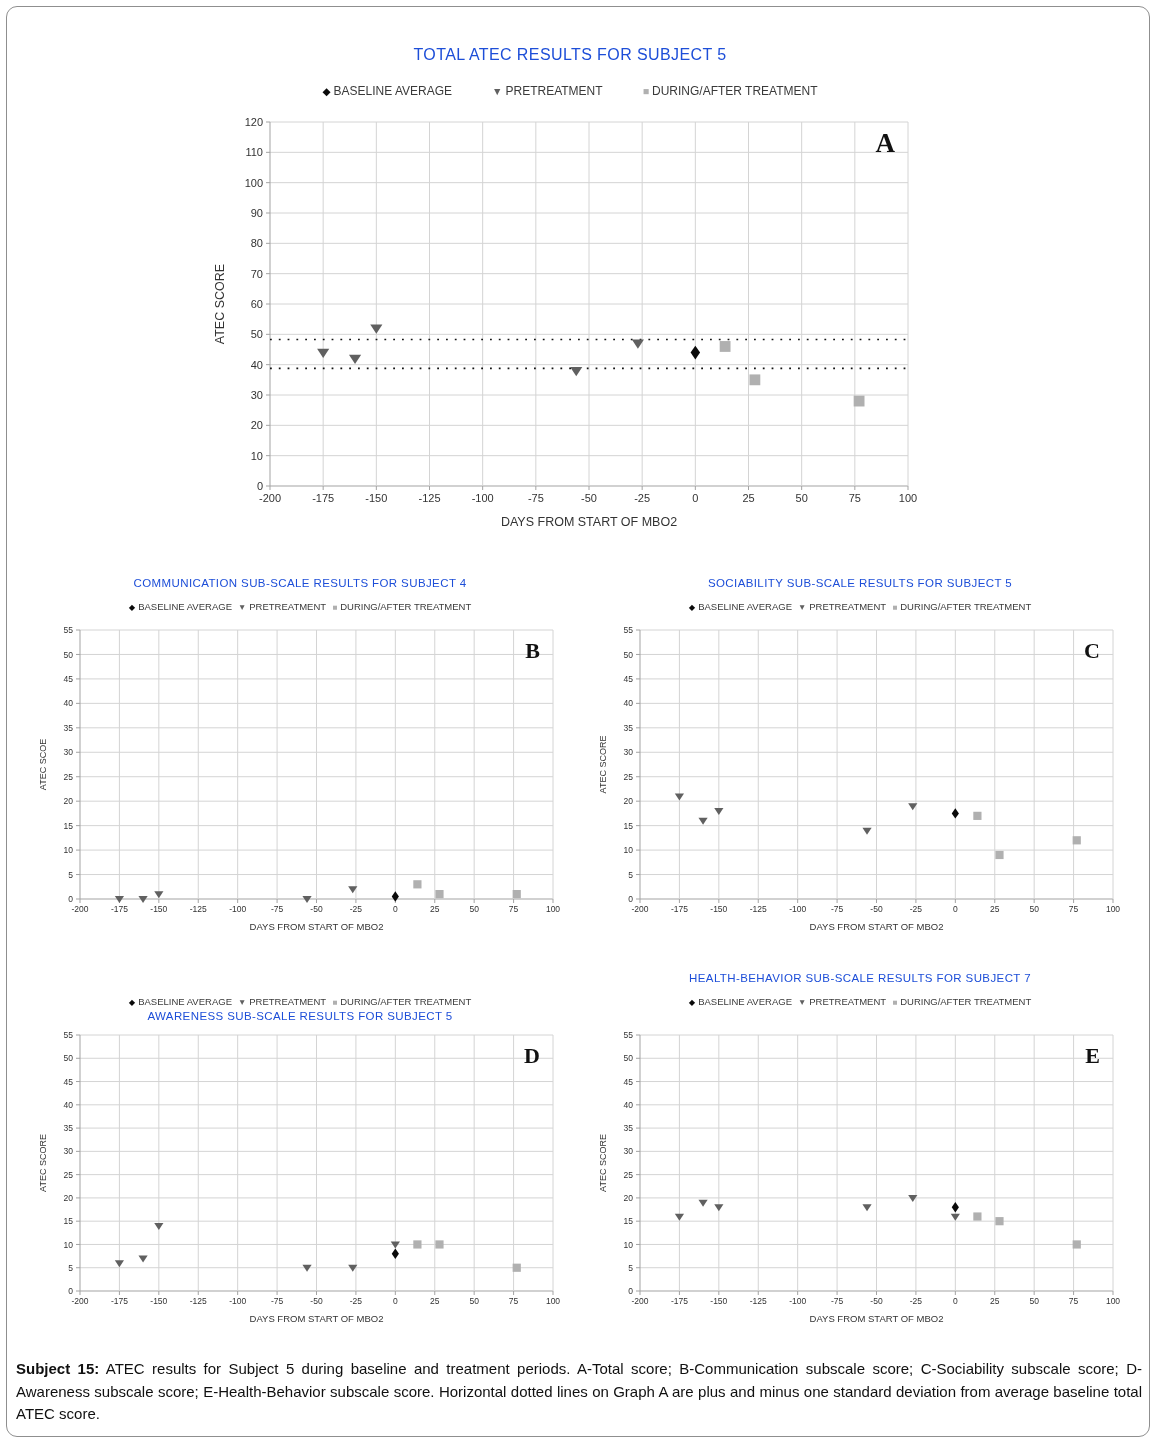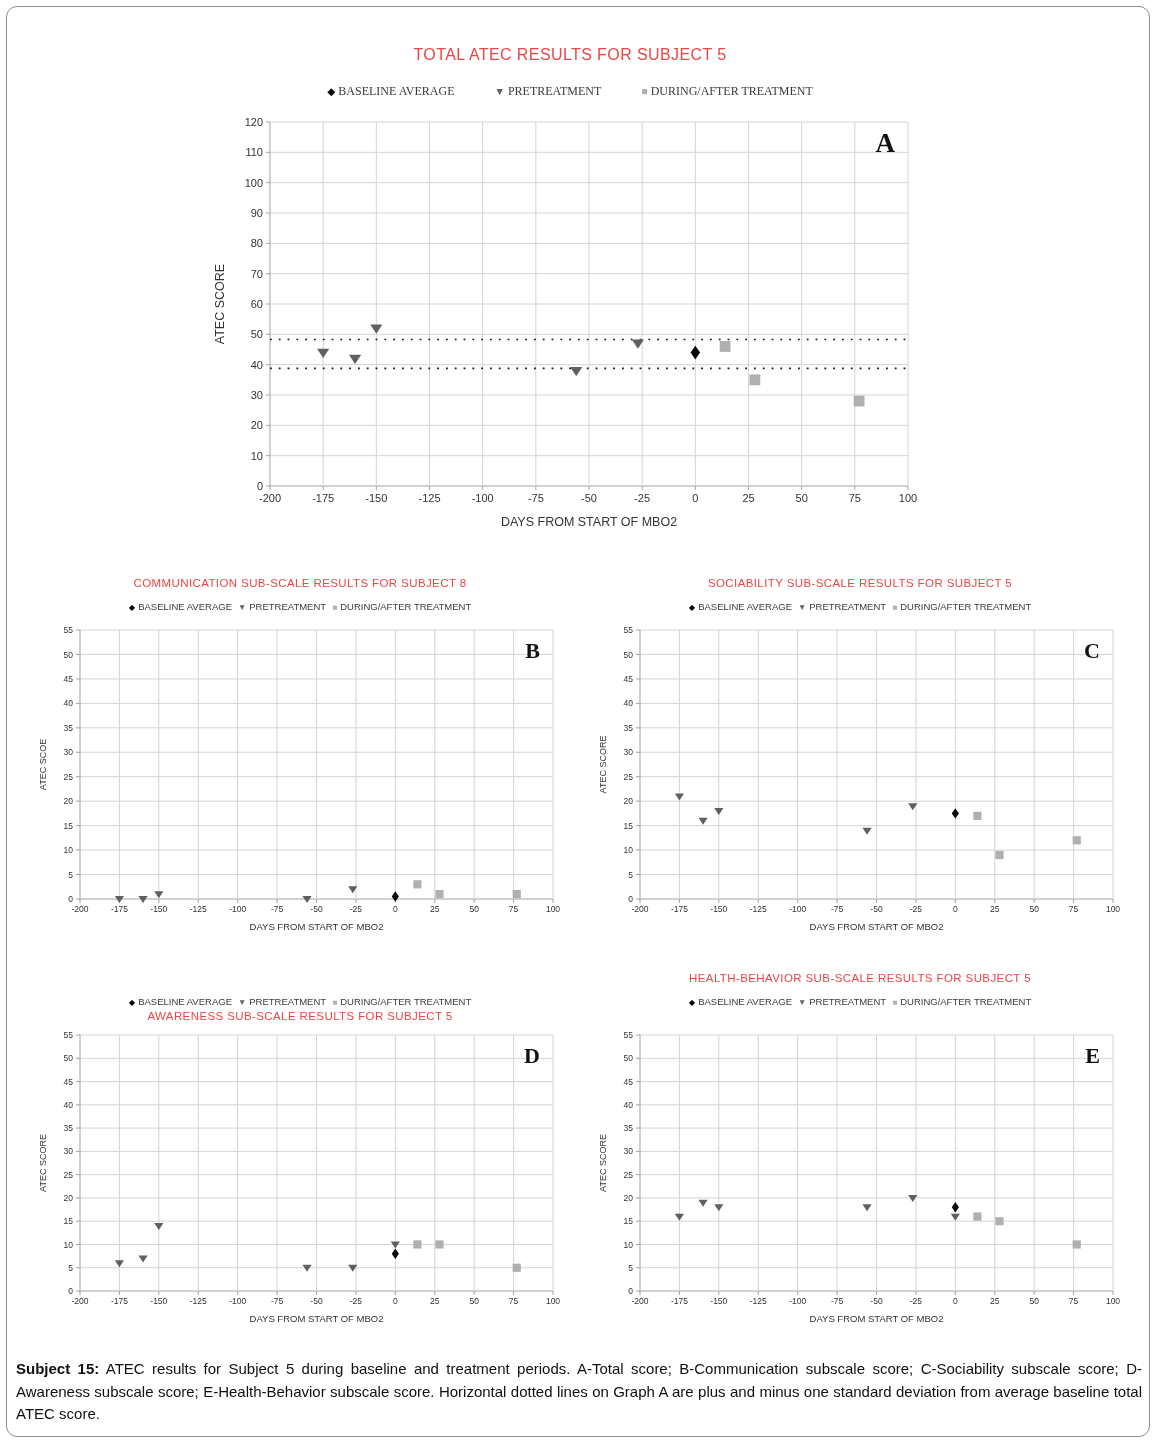--- a/index.html
+++ b/index.html
@@ -5,29 +5,29 @@
   html,body{margin:0;padding:0;}
   body{
     width:1157px;height:1443px;position:relative;background:#ffffff;
     font-family:"Liberation Sans",sans-serif;overflow:hidden;
   }
   .frame{
     position:absolute;left:6px;top:6px;width:1142px;height:1429px;
     border:1.6px solid #8f8f8f;border-radius:11px;pointer-events:none;
   }
   .ctitle{
-    position:absolute;text-align:center;color:#ef4444;letter-spacing:.4px;
+    position:absolute;text-align:center;color:#1d4ed8;letter-spacing:.4px;
     white-space:nowrap;
   }
   .legend{
     position:absolute;text-align:center;color:#3a3a3a;white-space:nowrap;
   }
   .li{display:inline-block;}
   .legend .li{margin:0 3px;}
-  .legend.big .li{margin:0 20px;font-family:Liberation Serif, serif;}
+  .legend.big .li{margin:0 20px;}
   .mk{font-size:88%;margin-right:3px;}
   .mk-b{color:#0a0a0a;}
   .mk-p{color:#606060;}
   .mk-d{color:#b0b0b0;}
   .svghost{position:absolute;}
   .caption{
     position:absolute;left:16px;top:1358px;width:1126px;
     font-size:15px;line-height:1.5;color:#101010;text-align:justify;
   }
   .cap-label{font-weight:bold;}
@@ -129,21 +129,21 @@
       <rect x="569.468" y="266.42133333333334" width="10.824" height="10.824" fill="#b0b0b0"></rect>
       <rect x="673.6746666666667" y="287.6546666666667" width="10.824" height="10.824" fill="#b0b0b0"></rect>
       <path d="M 137.09466666666665 240.70533333333333 L 149.23866666666666 240.70533333333333 L 143.16666666666666 249.94533333333334 Z" fill="#606060"></path>
       <path d="M 168.99466666666666 246.77200000000002 L 181.13866666666667 246.77200000000002 L 175.06666666666666 256.012 Z" fill="#606060"></path>
       <path d="M 190.2613333333333 216.43866666666665 L 202.40533333333332 216.43866666666665 L 196.33333333333331 225.67866666666666 Z" fill="#606060"></path>
       <path d="M 390.168 258.9053333333334 L 402.312 258.9053333333334 L 396.24 268.1453333333333 Z" fill="#606060"></path>
       <path d="M 451.84133333333335 231.60533333333333 L 463.98533333333336 231.60533333333333 L 457.91333333333336 240.84533333333334 Z" fill="#606060"></path>
       <path d="M 515.3333333333333 237.66933333333333 L 520.0853333333332 244.53333333333333 L 515.3333333333333 251.39733333333334 L 510.58133333333325 244.53333333333333 Z" fill="#0a0a0a"></path>
     </svg></div>
 
-<div class="ctitle" style="left:20px;top:577px;width:560px;font-size:11.5px;">COMMUNICATION SUB-SCALE RESULTS FOR SUBJECT 8</div>
+<div class="ctitle" style="left:20px;top:577px;width:560px;font-size:11.5px;">COMMUNICATION SUB-SCALE RESULTS FOR SUBJECT 4</div>
 <div class="legend" style="left:20px;top:601px;width:560px;font-size:9.5px;">
   <span class="li"><span class="mk mk-b">◆</span><span>BASELINE AVERAGE</span></span><span class="li"><span class="mk mk-p">▼</span><span>PRETREATMENT</span></span><span class="li"><span class="mk mk-d">■</span><span>DURING/AFTER TREATMENT</span></span>
 </div>
 <div class="svghost" style="left:18px;top:620px;"><svg width="565" height="325" viewBox="0 0 565 325">
       <line x1="62" y1="279" x2="535" y2="279" stroke="#a3a3a3" stroke-width="1"></line>
       <line x1="58" y1="279" x2="62" y2="279" stroke="#a3a3a3" stroke-width="1"></line>
       <text x="55" y="282.06" text-anchor="end" font-size="8.5" fill="#333333" font-family="&quot;Liberation Sans&quot;,sans-serif">0</text>
       <line x1="62" y1="254.54545454545453" x2="535" y2="254.54545454545453" stroke="#d4d4d4" stroke-width="1"></line>
       <line x1="58" y1="254.54545454545453" x2="62" y2="254.54545454545453" stroke="#a3a3a3" stroke-width="1"></line>
       <text x="55" y="257.6054545454545" text-anchor="end" font-size="8.5" fill="#333333" font-family="&quot;Liberation Sans&quot;,sans-serif">5</text>
@@ -412,21 +412,21 @@
       <rect x="494.63666666666666" y="238.62727272727273" width="8.2" height="8.2" fill="#b0b0b0"></rect>
       <path d="M 96.81666666666666 235.17272727272726 L 106.01666666666665 235.17272727272726 L 101.41666666666666 242.17272727272726 Z" fill="#606060"></path>
       <path d="M 120.46666666666667 230.51818181818183 L 129.66666666666666 230.51818181818183 L 125.06666666666666 237.51818181818183 Z" fill="#606060"></path>
       <path d="M 136.23333333333332 197.93636363636364 L 145.4333333333333 197.93636363636364 L 140.83333333333331 204.93636363636364 Z" fill="#606060"></path>
       <path d="M 284.43999999999994 239.8272727272727 L 293.64 239.8272727272727 L 289.03999999999996 246.8272727272727 Z" fill="#606060"></path>
       <path d="M 330.1633333333333 239.8272727272727 L 339.36333333333334 239.8272727272727 L 334.7633333333333 246.8272727272727 Z" fill="#606060"></path>
       <path d="M 372.7333333333333 216.55454545454543 L 381.93333333333334 216.55454545454543 L 377.3333333333333 223.55454545454543 Z" fill="#606060"></path>
       <path d="M 377.3333333333333 223.56363636363636 L 380.93333333333334 228.76363636363635 L 377.3333333333333 233.96363636363634 L 373.7333333333333 228.76363636363635 Z" fill="#0a0a0a"></path>
     </svg></div>
 
-<div class="ctitle" style="left:580px;top:972px;width:560px;font-size:11.5px;">HEALTH-BEHAVIOR SUB-SCALE RESULTS FOR SUBJECT 5</div>
+<div class="ctitle" style="left:580px;top:972px;width:560px;font-size:11.5px;">HEALTH-BEHAVIOR SUB-SCALE RESULTS FOR SUBJECT 7</div>
 <div class="legend" style="left:580px;top:996px;width:560px;font-size:9.5px;">
   <span class="li"><span class="mk mk-b">◆</span><span>BASELINE AVERAGE</span></span><span class="li"><span class="mk mk-p">▼</span><span>PRETREATMENT</span></span><span class="li"><span class="mk mk-d">■</span><span>DURING/AFTER TREATMENT</span></span>
 </div>
 <div class="svghost" style="left:578px;top:1025px;"><svg width="565" height="320" viewBox="0 0 565 320">
       <line x1="62" y1="266" x2="535" y2="266" stroke="#a3a3a3" stroke-width="1"></line>
       <line x1="58" y1="266" x2="62" y2="266" stroke="#a3a3a3" stroke-width="1"></line>
       <text x="55" y="269.06" text-anchor="end" font-size="8.5" fill="#333333" font-family="&quot;Liberation Sans&quot;,sans-serif">0</text>
       <line x1="62" y1="242.72727272727272" x2="535" y2="242.72727272727272" stroke="#d4d4d4" stroke-width="1"></line>
       <line x1="58" y1="242.72727272727272" x2="62" y2="242.72727272727272" stroke="#a3a3a3" stroke-width="1"></line>
       <text x="55" y="245.78727272727272" text-anchor="end" font-size="8.5" fill="#333333" font-family="&quot;Liberation Sans&quot;,sans-serif">5</text>

